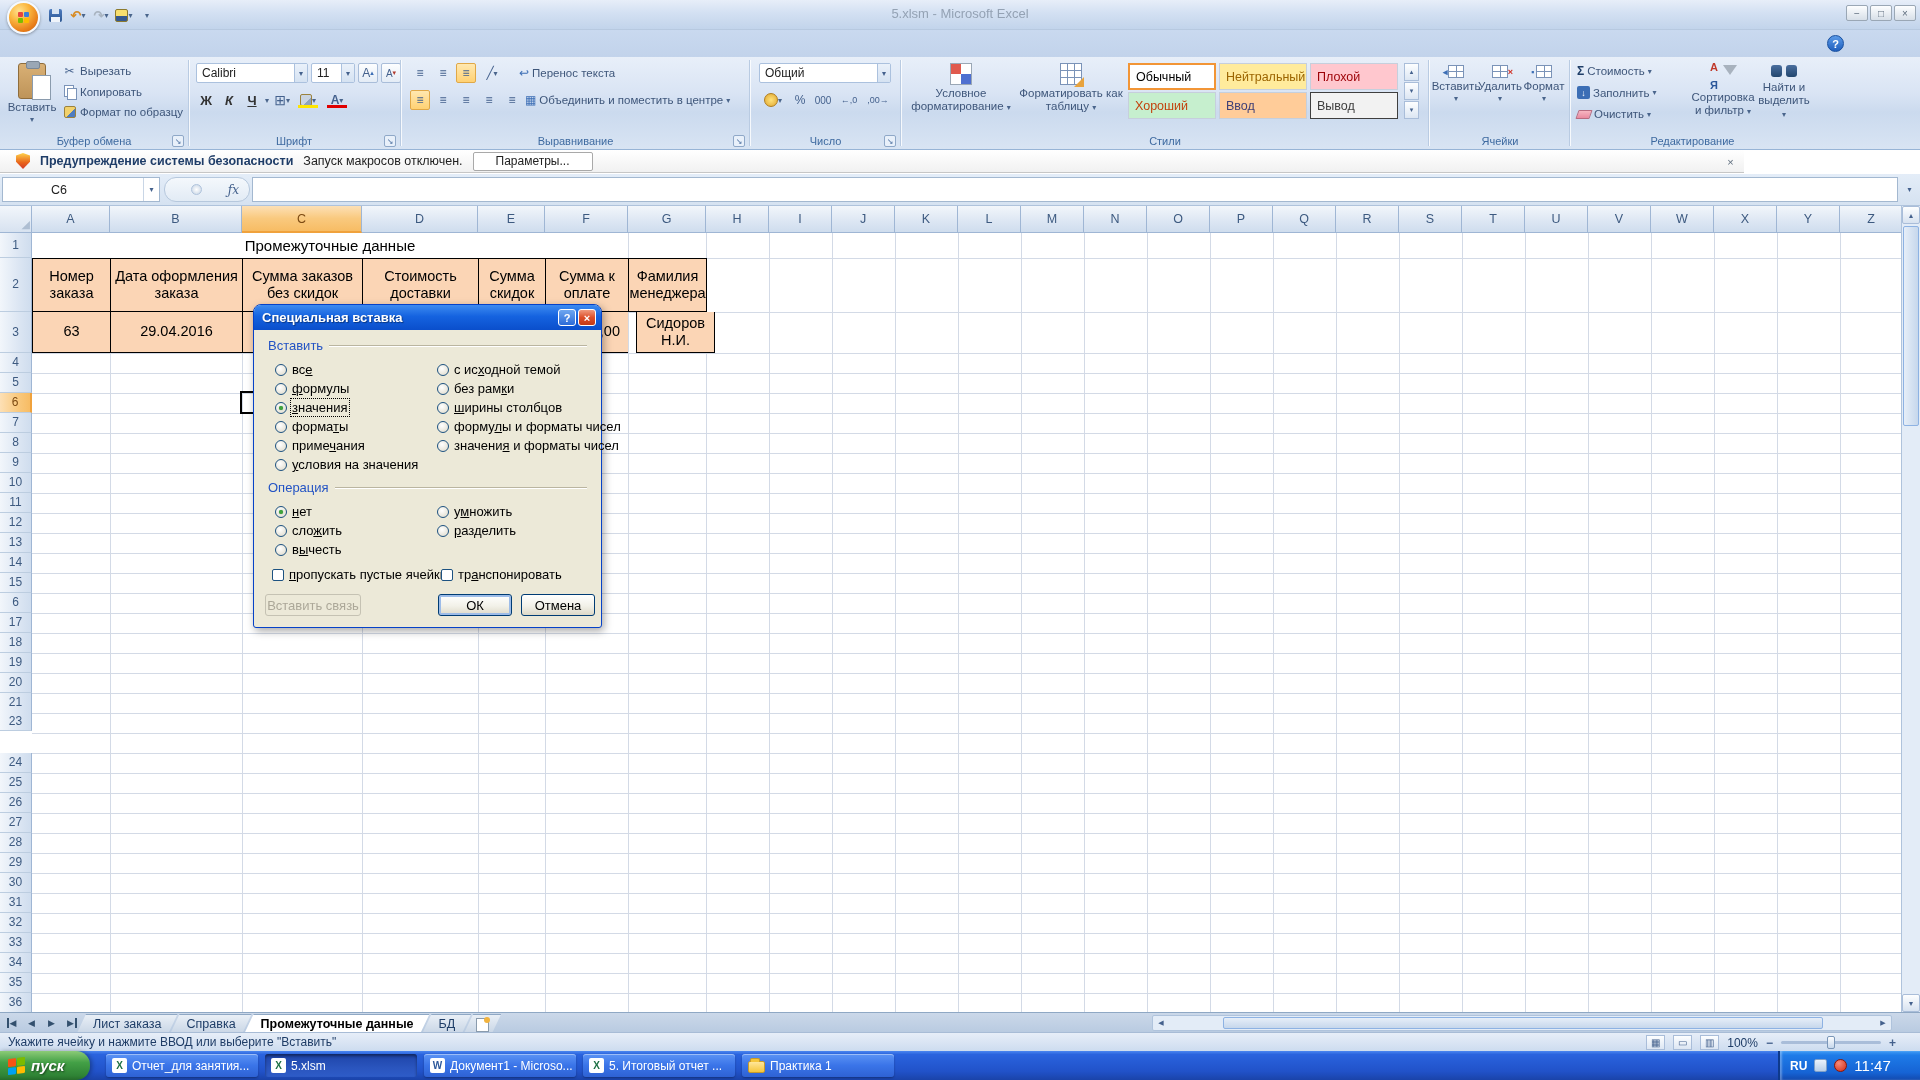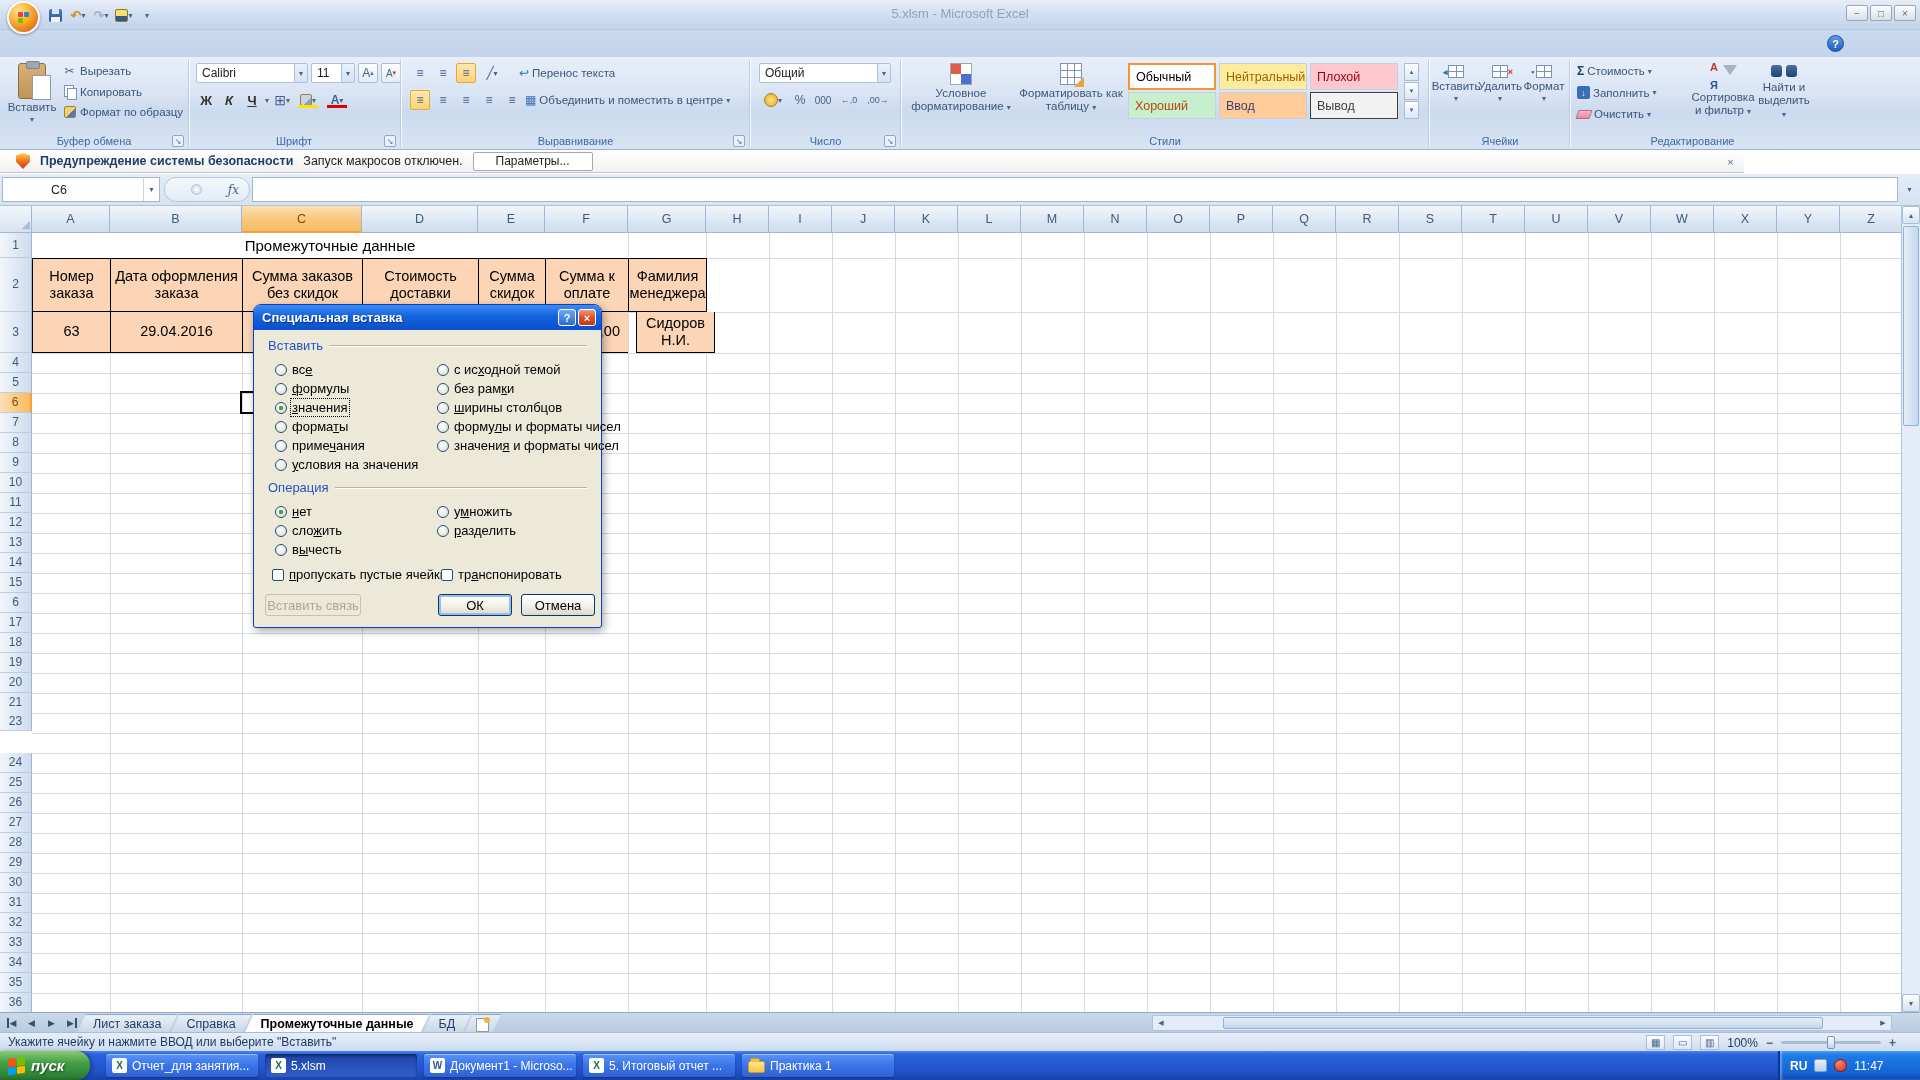--- a/index.html
+++ b/index.html
@@ -170,21 +170,21 @@
 .task{position:absolute;top:3px;height:23px;width:152px;border-radius:3px;background:linear-gradient(180deg,#5B93F5,#3A74E8 50%,#2E62D4);box-shadow:inset 0 1px 0 rgba(255,255,255,.4),0 1px 2px rgba(0,0,0,.3);display:flex;align-items:center;gap:5px;padding:0 6px;color:#fff;font-size:12px;white-space:nowrap;overflow:hidden}
 .task.active{background:linear-gradient(180deg,#1E44A8,#2A55BE 60%,#2E5CC8);box-shadow:inset 0 2px 3px rgba(0,0,0,.45)}
 .i-doc{width:15px;height:15px;background:#fff;border-radius:2px;font-weight:bold;font-size:10px;display:flex;align-items:center;justify-content:center;flex:none}
 .i-doc.xl{color:#1E7145}.i-doc.wd{color:#2B579A}
 .i-folder{width:17px;height:12px;background:linear-gradient(#FFE69A,#F5C63C);border:1px solid #C79A2A;border-radius:2px;position:relative;flex:none;margin-top:2px}
 .i-folder::before{content:'';position:absolute;top:-4px;left:1px;width:8px;height:3px;background:#F5C63C;border:1px solid #C79A2A;border-bottom:none;border-radius:2px 2px 0 0}
 #tray{position:absolute;right:0;top:0;width:142px;height:29px;background:linear-gradient(180deg,#3C9AF5 0%,#1E7BE8 15%,#1663D4 75%,#1249AE 100%);border-left:2px solid #0E3A8C;box-shadow:inset 2px 0 2px rgba(255,255,255,.3);display:flex;align-items:center;gap:7px;padding-left:10px}
 #tray .lang{color:#fff;font-size:12px;font-weight:bold}
 .trayico1{width:13px;height:13px;border-radius:2px;background:linear-gradient(#EAF2FC,#B9CFE8);border:1px solid #7FA0C8}
 .trayico2{width:13px;height:13px;border-radius:50%;background:radial-gradient(circle at 35% 30%,#F78A7A,#D22B14);border:1px solid #8E1505}
-#tray .clock{color:#fff;font-size:12px}
+#tray .clock{color:#fff;font-size:15px}
 </style>
 </head>
 <body>
 
 <div id="titlebar">
   <div class="orb">
     <div class="orbgrid">
       <span style="background:#E8453C"></span>
         <span style="background:#3B7DD8"></span>
       <span style="background:#7CBB00"></span>

